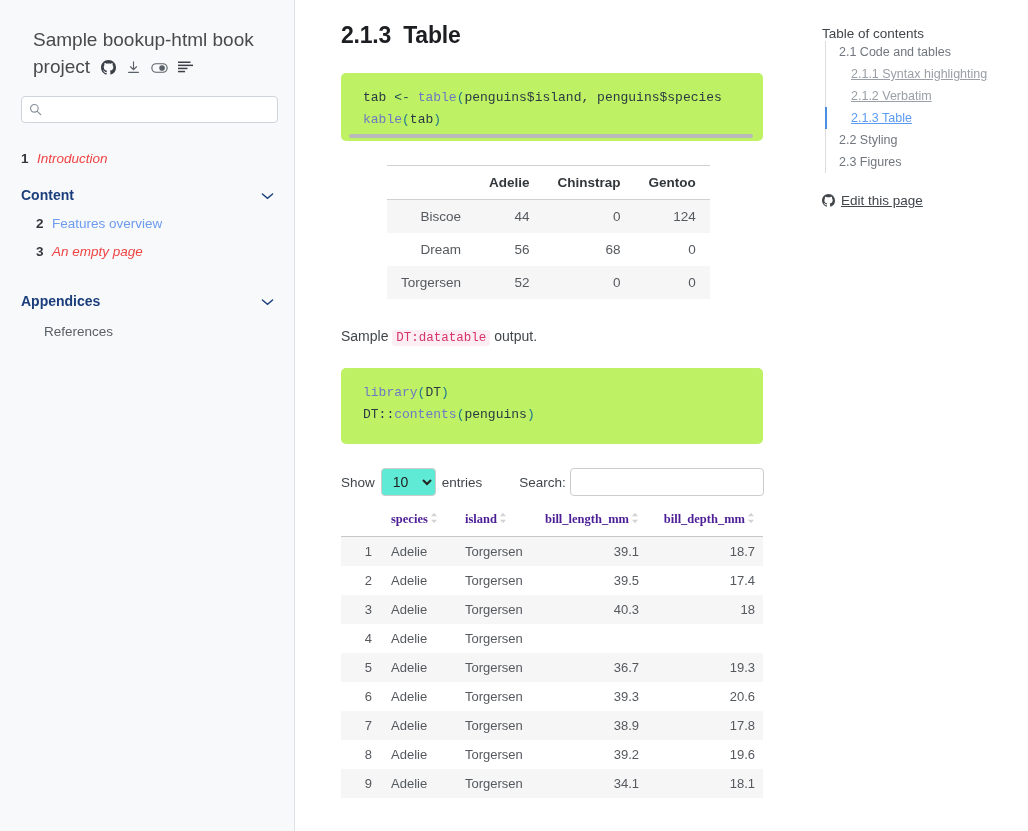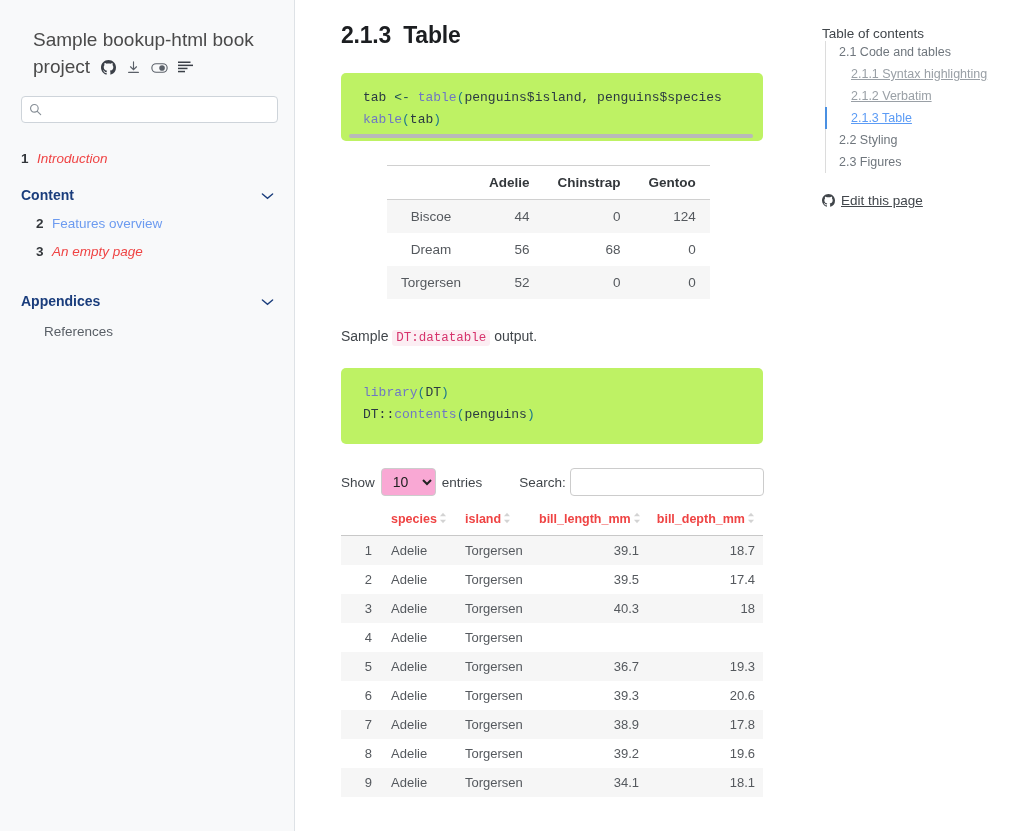--- a/index.html
+++ b/index.html
@@ -110,49 +110,49 @@
     font-weight: bold; color: #33373b;
     border-top: 1px solid #d0d0d0;
     border-bottom: 1px solid #d0d0d0;
     padding: 9px 14px 9px 14px; text-align: right;
     white-space: nowrap;
   }
   table.kable thead th.rowname { border-top: 1px solid #d0d0d0; }
   table.kable tbody td {
     padding: 9px 14px; color: #55595e; text-align: right; white-space: nowrap;
   }
-  table.kable tbody td.rowname { text-align: center; }
+  table.kable tbody td.rowname { text-align: right; }
   table.kable tbody tr.odd { background: #f6f6f6; }
   table.kable tbody tr:last-child td { border-bottom: 1px solid #ffffff; }
 
   
   .dt { width: 422px; }
   .dt-top { display: flex; align-items: center; margin-bottom: 10px; }
   .dt-length { font-size: 13.5px; color: #41464b; display: flex; align-items: center; }
   .dt-select {
     margin: 0 6px; height: 28px; width: 55px;
-    border: 1px solid #ccc; border-radius: 4px; background: #f9a8d4;
+    border: 1px solid #ccc; border-radius: 4px; background: #5eead4;
     font-size: 14px; font-family: "Liberation Sans", sans-serif;
     color: #222; padding-left: 7px;
   }
   .dt-filter {
     margin-left: 37px; font-size: 13.5px; color: #41464b;
     display: flex; align-items: center;
   }
   .dt-search {
     margin-left: 4px; width: 194px; height: 28px;
     border: 1px solid #ccc; border-radius: 4px; background: #fff;
     outline: none; font-size: 13px; padding: 0 6px;
     font-family: "Liberation Sans", sans-serif;
   }
   table.dtable { border-collapse: collapse; width: 422px; font-size: 13px; table-layout: fixed; }
   table.dtable thead th {
-    font-weight: bold; color: #ef4444; font-size: 12.5px;
+    font-weight: bold; color: #4c1d95; font-size: 12.5px;
     padding: 6px 8px 8px 8px; text-align: left;
-    border-bottom: 1px solid #c8c8c8; position: relative; white-space: nowrap;
+    border-bottom: 1px solid #c8c8c8; position: relative; white-space: nowrap; font-family: Liberation Serif, serif;
   }
   table.dtable thead th.c-idx { width: 42px; }
   table.dtable thead th.c-spec { width: 74px; }
   table.dtable thead th.c-isl { width: 74px; }
   table.dtable thead th.c-bl { width: 116px; text-align: right; }
   table.dtable thead th.c-bd { width: 116px; text-align: right; }
   .sortarrows {
     display: inline-block; width: 8px; margin-left: 2px;
     vertical-align: middle; opacity: .42;
   }

